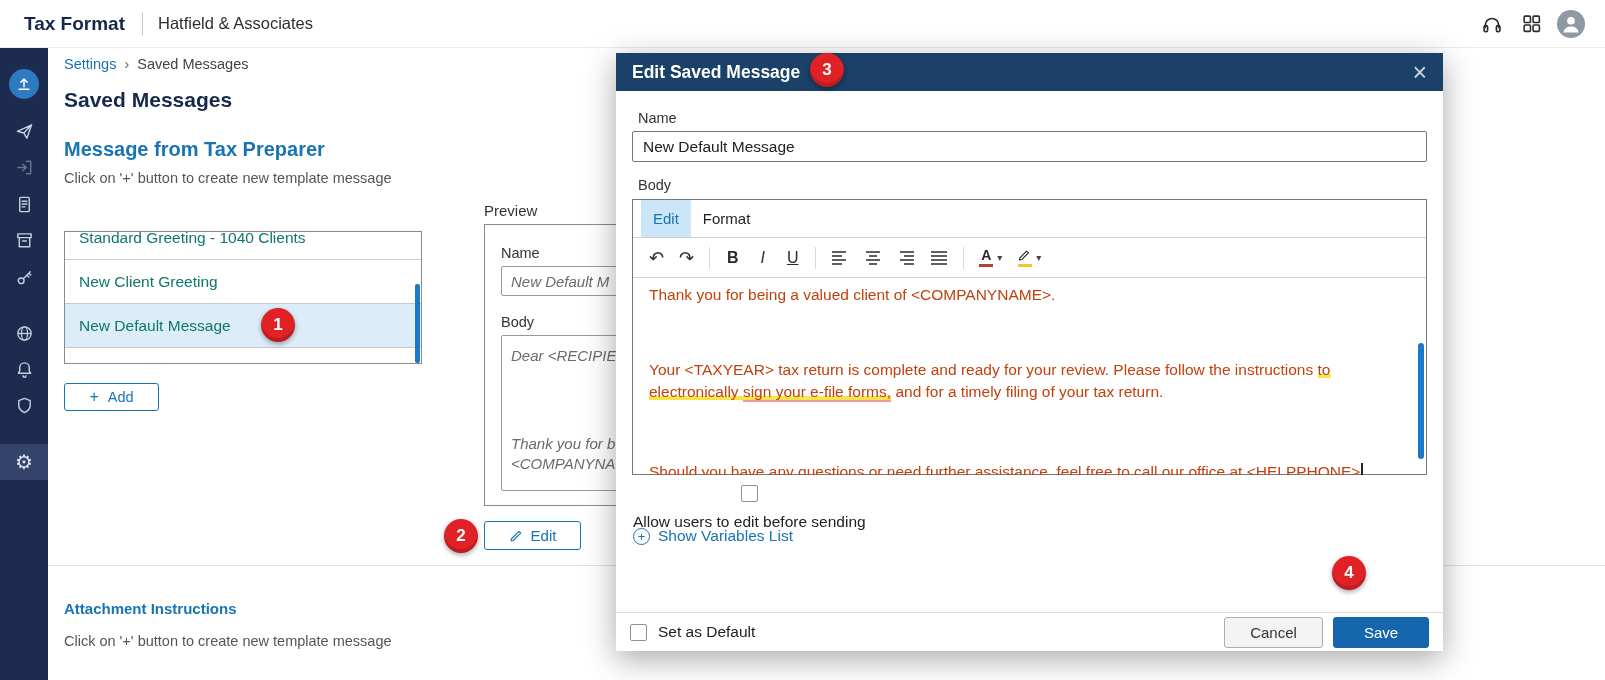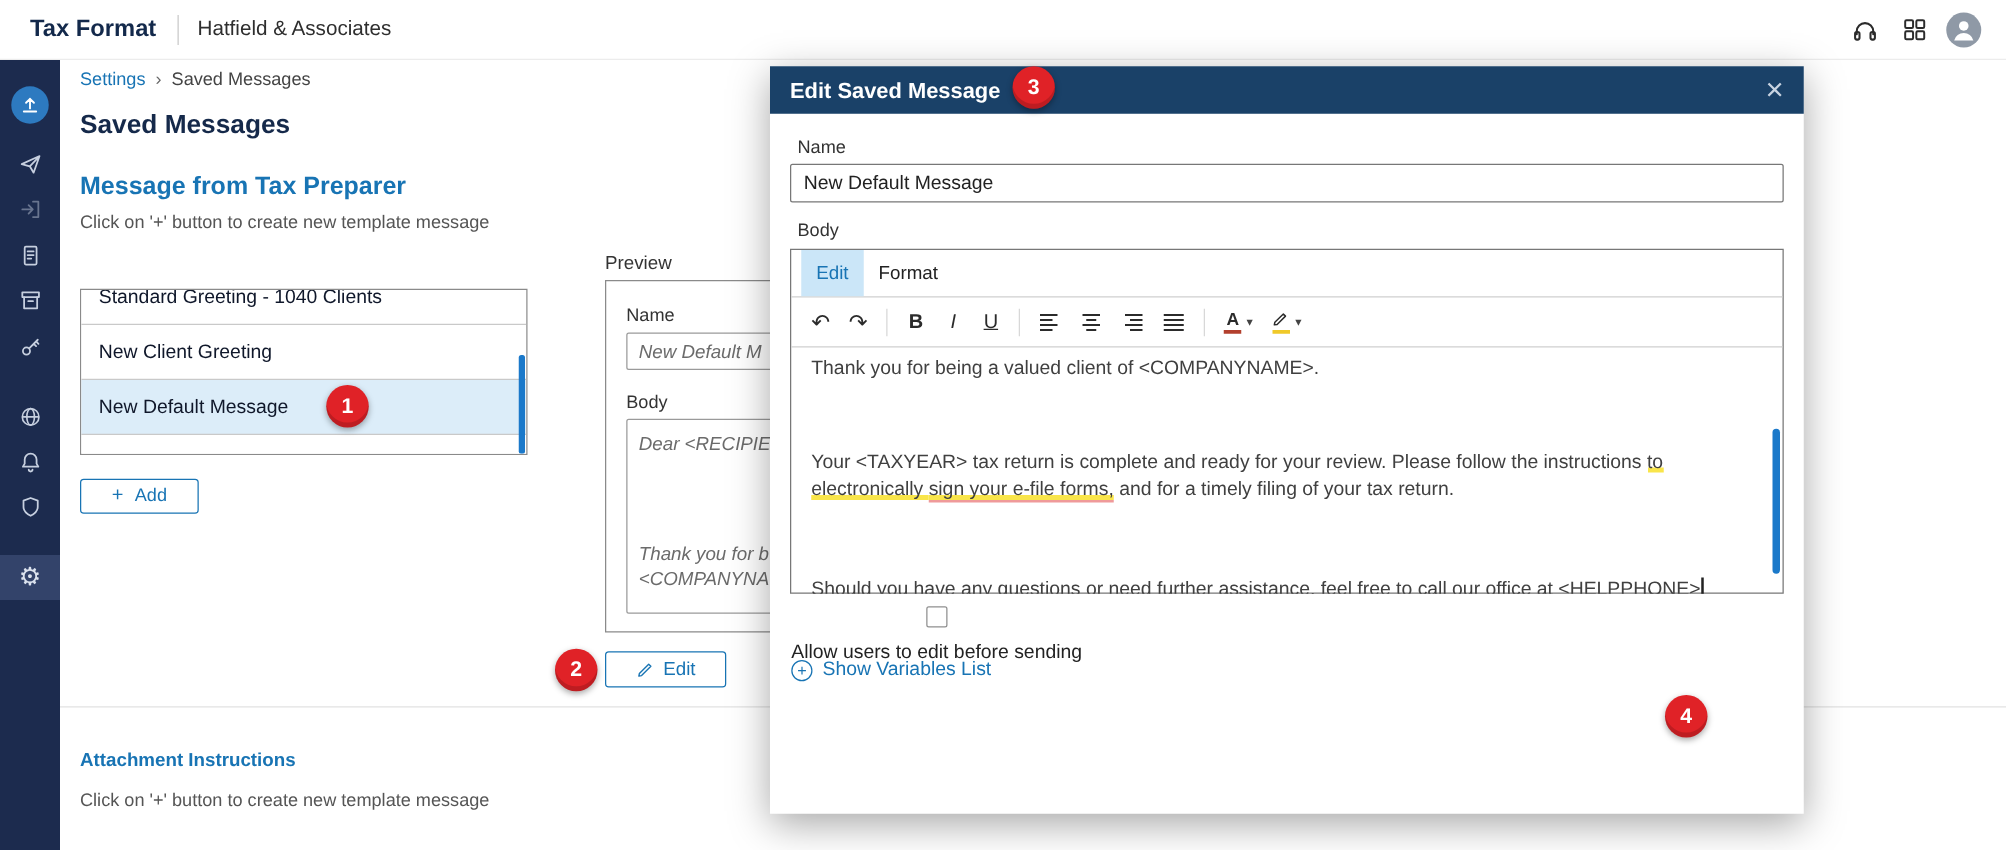--- a/index.html
+++ b/index.html
@@ -28,21 +28,21 @@
   .breadcrumb { position:absolute; left:64px; top:56px; font-size:14.5px; display:flex; gap:8px; align-items:center; }
   .crumb-link { color:#1874b4; }
   .crumb-sep { color:#666; }
   .crumb-cur { color:#444; }
   .page-title { position:absolute; left:64px; top:88px; font-size:21px; font-weight:700; color:#15294a; }
   .section-title { position:absolute; left:64px; top:138px; font-size:20px; font-weight:600; color:#1874b4; }
   .section-hint { position:absolute; left:64px; top:170px; font-size:14.5px; color:#555; }
 
   .listbox { position:absolute; left:64px; top:231px; width:358px; height:133px; border:1px solid #8a8a8a; background:#fff; overflow:hidden; }
   .list-inner { position:absolute; left:0; top:-16px; width:100%; }
-  .lrow { height:44px; display:flex; align-items:center; padding:0 14px; font-size:15.5px; color:#0f172a; border-bottom:1px solid #c9c9c9; background:#fff; }
+  .lrow { height:44px; display:flex; align-items:center; padding:0 14px; font-size:15.5px; color:#0f766e; border-bottom:1px solid #c9c9c9; background:#fff; }
   .lrow.sel { background:#dcedf9; }
   .lscroll { position:absolute; right:1px; top:52px; width:5px; height:79px; background:#1b79ca; border-radius:2px; }
 
   .btn-add { position:absolute; left:64px; top:383px; width:95px; height:28px; border:1px solid #1874b4; border-radius:3px;
              background:#fff; color:#1874b4; font-size:14.5px; display:flex; align-items:center; justify-content:center; gap:9px; cursor:pointer; font-family:inherit; }
   .plus { font-size:16px; line-height:1; }
 
   .preview-heading { position:absolute; left:484px; top:202px; font-size:15px; color:#333; }
   .preview-panel { position:absolute; left:484px; top:224px; width:330px; height:282px; border:1px solid #8a8a8a; background:#fff; }
   .pv-label { position:absolute; left:16px; font-size:14.5px; color:#333; }
@@ -85,21 +85,21 @@
   .b-bold { font-weight:700; }
   .b-italic { font-style:italic; }
   .b-underline { text-decoration:underline; }
   .colorgrp { display:flex; align-items:center; gap:4px; cursor:pointer; }
   .colA { display:flex; flex-direction:column; align-items:center; line-height:1; }
   .colA .letter { font-size:14px; font-weight:600; color:#2b2b2b; }
   .colA .bar { width:14px; height:3px; background:#b3402e; margin-top:2px; }
   .hlgrp .bar { background:#f0c929; }
   .chev { font-size:10px; color:#444; }
 
-  .econtent { position:relative; height:197px; padding:6px 16px 0; font-size:15.5px; color:#404040; line-height:22px; overflow:hidden; }
+  .econtent { position:relative; height:197px; padding:6px 16px 0; font-size:15.5px; color:#c2410c; line-height:22px; overflow:hidden; }
   .ep1 { margin:0; }
   .ep2 { margin-top:53px; }
   .ep3 { margin-top:58px; }
   .hl { box-shadow:inset 0 -4px 0 #f9e54a; }
   .misspell { border-bottom:2px solid #ef9a9a; }
   .caret { display:inline-block; width:1.5px; height:17px; background:#222; vertical-align:-3px; margin-left:1px; }
   .escroll { position:absolute; right:2px; top:65px; width:6px; height:116px; background:#1b79ca; border-radius:3px; }
 
   .cb { width:17px; height:17px; border:1.5px solid #8f8f8f; border-radius:2px; background:#fff; flex:0 0 auto; }
   .allow-row { position:absolute; left:17px; top:432px; display:flex; align-items:center; gap:11px; font-size:15.5px; color:#222;flex-direction:column; }
@@ -359,20 +359,28 @@
     <div class="allow-row">
       <span class="cb"></span>
       <span>Allow users to edit before sending</span>
     </div>
 
     <div class="vars-row">
       <span class="circle-plus">+</span>
       <span>Show Variables List</span>
     </div>
 
+    <div class="m-footer">
+      <div class="footer-left">
+        <span class="cb"></span>
+        <span>Set as Default</span>
+      </div>
+      <button class="btn-cancel">Cancel</button>
+      <button class="btn-save">Save</button>
+    </div>
   </div>
 
   <div class="badge badge-1">1</div>
   <div class="badge badge-2">2</div>
   <div class="badge badge-3">3</div>
   <div class="badge badge-4">4</div>
 
 </div>
 
 </body></html>

